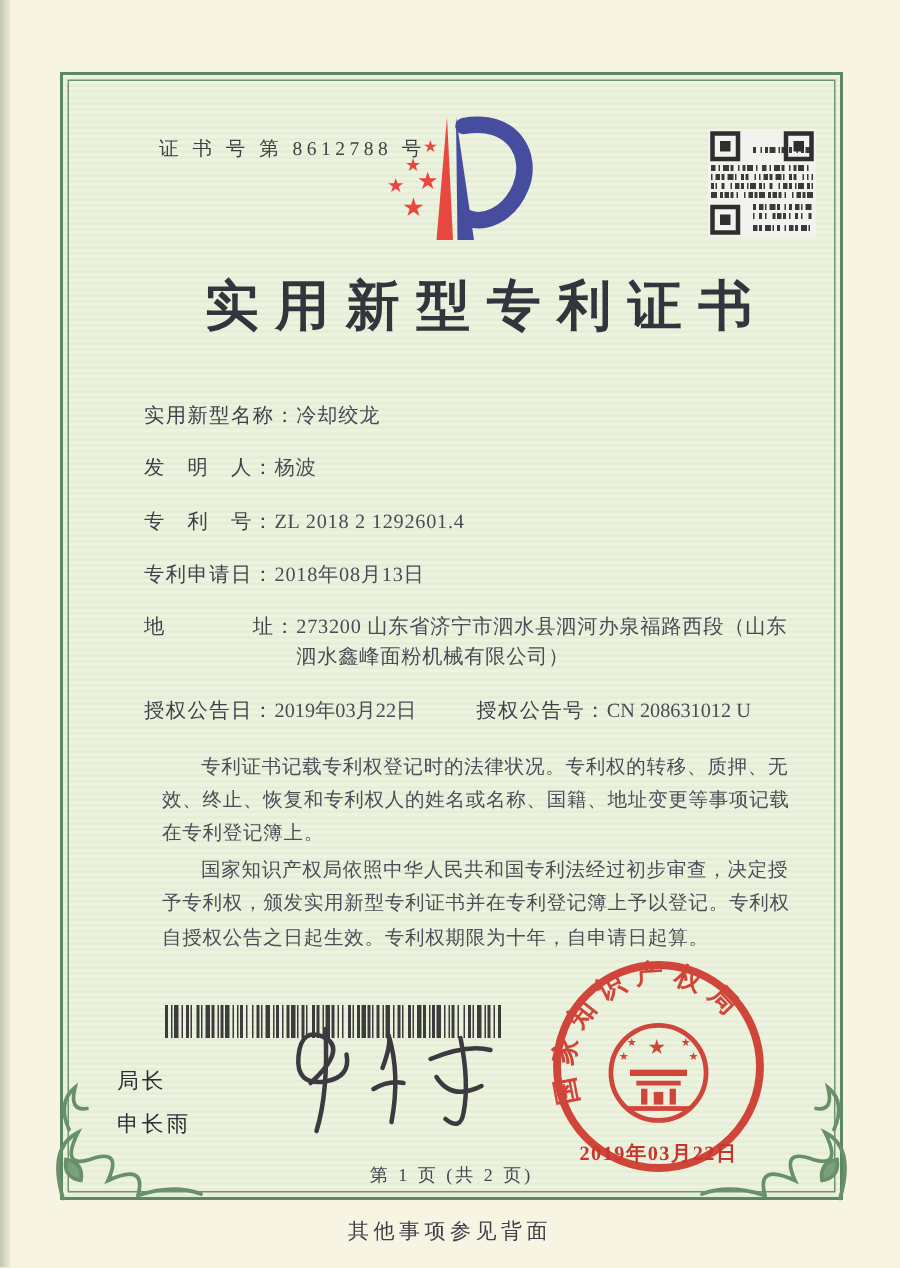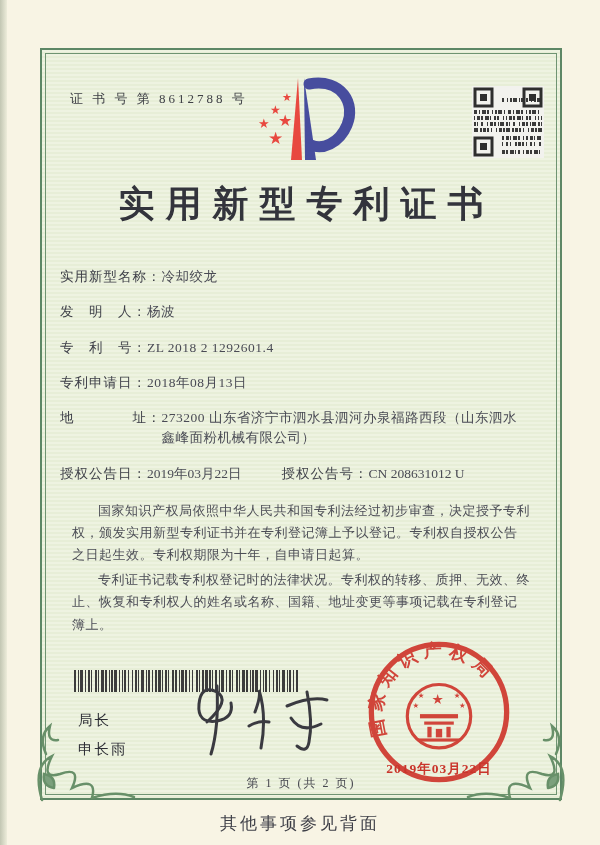--- a/index.html
+++ b/index.html
@@ -11,20 +11,21 @@
   }
   body::before{ 
     content:"";position:absolute;left:0;top:0;bottom:0;width:7px;
     background:linear-gradient(90deg,#97a18b,#e4e6d2);opacity:.55;z-index:5;
   }
   .page{
     position:absolute;left:40px;top:48px;width:522px;height:752px;
     border:2px solid #5d8765;
     background:repeating-linear-gradient(180deg,#eef3e1 0px,#eef3e1 2px,#e7eed7 2px,#e7eed7 4px);
     box-sizing:border-box;
+    padding-left:36px;
   }
   .page-inner{position:absolute;inset:3px;border:1px solid #6f9472;pointer-events:none;}
   .cert-no{margin:40px 0 0 28px;font-size:13px;letter-spacing:3px;color:#3f4046;}
   .logo{position:absolute;top:18px;left:50%;transform:translateX(-50%);}
   .qr{position:absolute;top:36px;right:16px;}
   .title{margin-top:72px;text-align:center;font-size:36px;font-weight:700;letter-spacing:11px;color:#33343c;text-indent:11px;}
   .fields{margin:38px 30px 0 18px;font-size:13.5px;color:#4a4b55;}
   .field-row{display:flex;margin-bottom:15px;line-height:1.5;}
   .field-label{white-space:pre;letter-spacing:1px;color:#3f4049;}
   .field-value{flex:1;letter-spacing:.5px;}
@@ -34,21 +35,21 @@
   .body-text{margin:16px 30px 0 30px;font-size:13px;line-height:1.72;color:#4c4d56;letter-spacing:.5px;}
   .body-text p{margin:0 0 2px 0;text-indent:2em;}
   .barcode{margin:34px 0 0 32px;}
   .sign-block{position:absolute;left:36px;top:640px;display:flex;align-items:flex-end;}
   .director{font-size:14.5px;color:#2e2f36;line-height:2;letter-spacing:2px;}
   .signature{margin:-8px 0 0 55px;}
   .seal-wrap{position:absolute;right:46px;bottom:20px;width:150px;text-align:center;z-index:3;}
   .seal-svg{opacity:.92;}
   .seal-date{margin-top:-30px;font-size:13.5px;color:#c9352b;letter-spacing:1px;font-weight:700;position:relative;}
   .page-info{position:absolute;bottom:6px;left:0;right:0;text-align:center;font-size:12px;color:#44454d;letter-spacing:2px;}
-  .footer-note{position:absolute;top:812px;left:0;right:0;text-align:center;font-size:17px;color:#3e3f47;letter-spacing:3px;}
+  .footer-note{position:absolute;top:812px;left:0;right:0;text-align:center;font-size:14px;color:#3e3f47;letter-spacing:3px;}
   .corner{position:absolute;z-index:2;}
   .corner.bl{left:-14px;bottom:-12px;}
   .corner.br{right:-14px;bottom:-12px;transform:scaleX(-1);}
 </style>
 </head>
 <body>
 
 <div class="page">
   <div class="page-inner"></div>
 
@@ -122,22 +123,22 @@
         <span>2019年03月22日</span>
       </span>
       <span class="grant-pair second">
         <span class="field-label">授权公告号：</span>
         <span>CN 208631012 U</span>
       </span>
     </div>
   </div>
 
   <div class="body-text">
+    <p>专利证书记载专利权登记时的法律状况。专利权的转移、质押、无效、终止、恢复和专利权人的姓名或名称、国籍、地址变更等事项记载在专利登记簿上。</p>
     <p>国家知识产权局依照中华人民共和国专利法经过初步审查，决定授予专利权，颁发实用新型专利证书并在专利登记簿上予以登记。专利权自授权公告之日起生效。专利权期限为十年，自申请日起算。</p>
-    <p>专利证书记载专利权登记时的法律状况。专利权的转移、质押、无效、终止、恢复和专利权人的姓名或名称、国籍、地址变更等事项记载在专利登记簿上。</p>
   </div>
 
   <div class="barcode">
     <svg width="224" height="22" viewBox="0 0 224 22">
       <path d="M0,11 H224" stroke="#3c3c3c" stroke-width="22" stroke-dasharray="2 2 1 1 3 2 1 2 2 1 1 3 2 1 1 2 3 1 2 2 1 1 2 1 3 2 1 2 1 1 2 2 1 3 1 2 2 1 1 2 3 2 1 1 2 2 1 2 2 1 3 1 1 2 2 1 1 3 2 1 2 2 1 1 3 1 2 2 1 2 1 3 2 1 1 2 2 1 3 1 2 1 1 2"></path>
     </svg>
   </div>
 
   <div class="sign-block">
     <div class="director">

